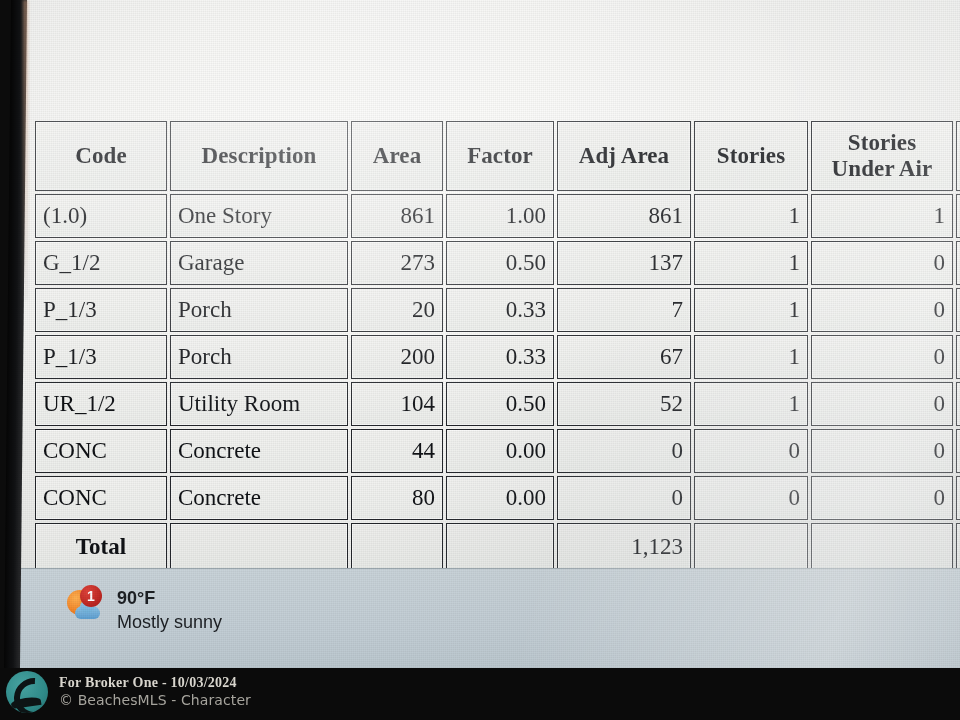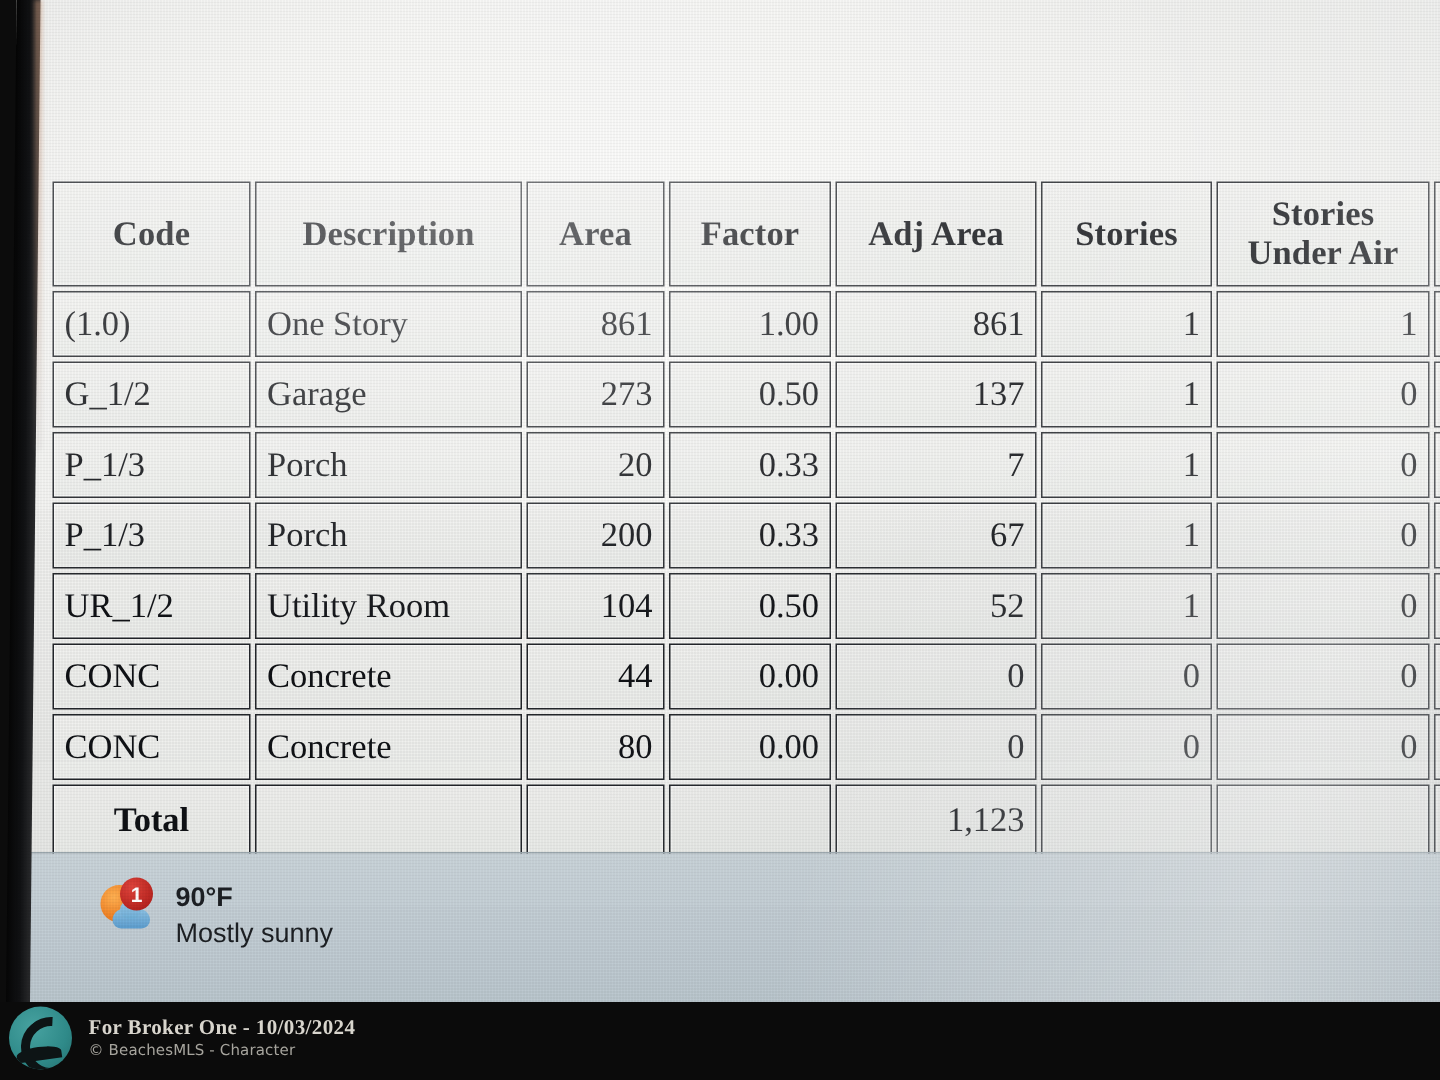--- a/index.html
+++ b/index.html
@@ -247,21 +247,21 @@
   .footer-text { line-height: 1.12; }
   .footer-title {
     font-family: "Liberation Serif", "DejaVu Serif", serif;
     font-weight: bold;
     font-size: 14px;
     color: #d8d5cd;
     letter-spacing: .25px;
   }
   .footer-sub {
     font-family: "DejaVu Sans", "Liberation Sans", sans-serif;
-    font-size: 10px;
+    font-size: 14px;
     color: #a6a49d;
     letter-spacing: .1px;
     margin-top: 2px;
   }
 </style>
 </head>
 <body>
 
 <div id="screen">
 

